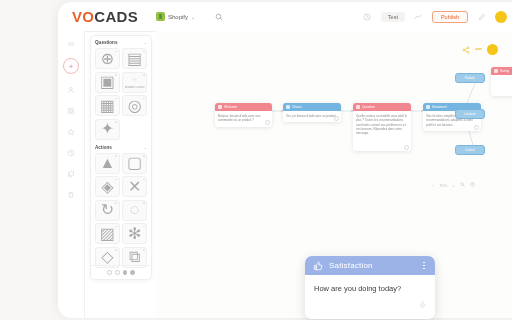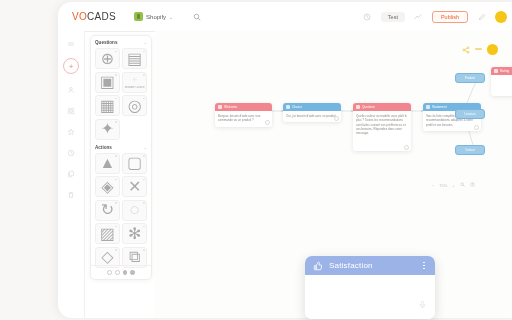--- a/index.html
+++ b/index.html
@@ -38,22 +38,22 @@
     position: absolute;
     left: 0; top: 0;
     width: 458px; height: 29px;
     background: #ffffff;
     border-bottom: 1px solid #f0eeec;
     display: flex;
     align-items: center;
   }
   .logo {
     margin-left: 14px;
-    font-size: 10px;
-    font-weight: normal;
+    font-size: 15px;
+    font-weight: bold;
     letter-spacing: 0.3px;
   }
   .logo .vo { color: #e8612c; }
   .logo .cads { color: #3d3d3d; }
 
   .store-chip {
     display: flex;
     align-items: center;
     gap: 3px;
     margin-left: 18px;
@@ -732,20 +732,21 @@
         </svg>
       </span>
       <span class="chat-title">Satisfaction</span>
       <span class="chat-menu">
         <i></i>
           <i></i>
           <i></i>
       </span>
     </div>
     <div class="chat-body">
+      <div class="chat-msg">How are you doing today?</div>
       <span class="chat-mic">
         <svg width="9" height="9" viewBox="0 0 16 16" fill="none" stroke="#9a9a9a" stroke-width="1.3">
           <rect x="6" y="2.2" width="4" height="7.2" rx="2"></rect>
           <path d="M3.6 8a4.4 4.4 0 0 0 8.8 0M8 12.4V14" stroke-linecap="round"></path>
         </svg>
       </span>
     </div>
   </div>
 
 </div>

